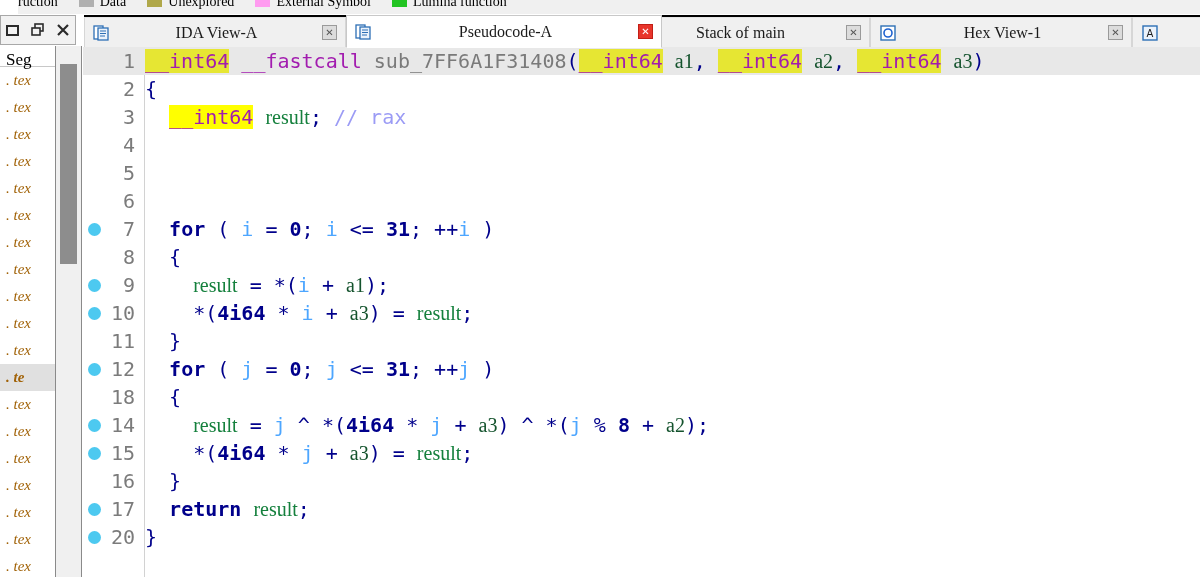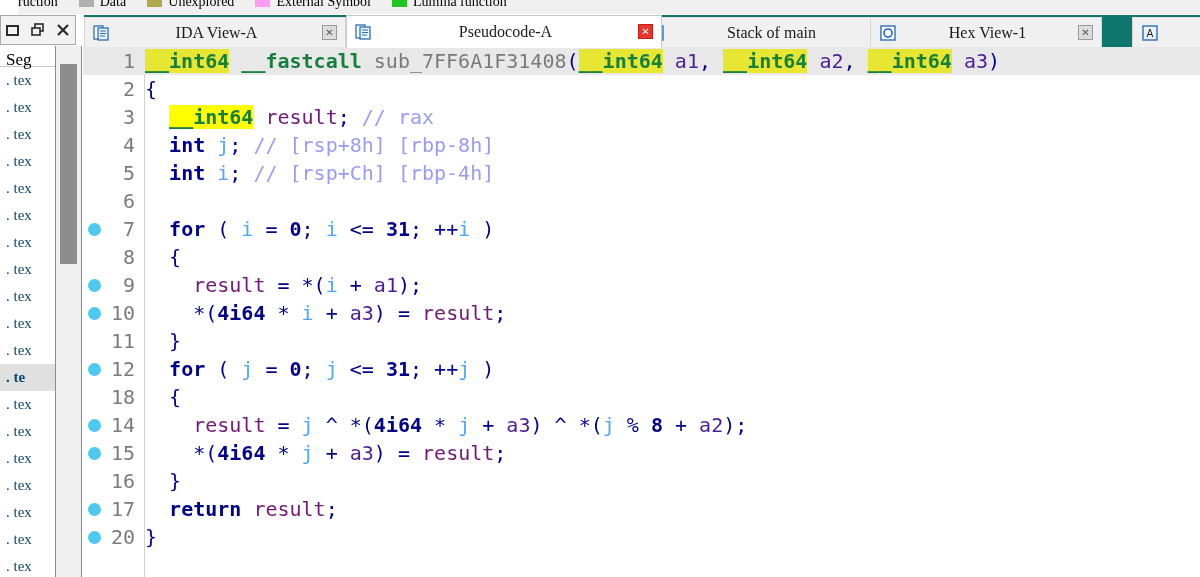--- a/index.html
+++ b/index.html
@@ -41,21 +41,21 @@
     background: #f2f2f2;
     border: 1px solid #a8a8a8;
     display: flex; align-items: center; justify-content: space-around;
   }
   .wc { width: 18px; height: 18px; display:flex; align-items:center; justify-content:center; }
 
   
   #tabbar {
     position: absolute; left: 84px; top: 15px;
     width: 1116px; height: 32px;
-    background: #0f766e;
+    background: #000000;
   }
   .tab {
     position: absolute; top: 2px; height: 30px;
     background: #f0f0f0;
     border-left: 1px solid #d6d6d6;
     border-right: 1px solid #d6d6d6;
     border-top: 1px solid #e4e4e4;
     display: flex; align-items: center;
     padding: 0 8px;
     white-space: nowrap;
@@ -109,24 +109,25 @@
     font-size: 17px;
     color: #000;
     padding: 4px 0 16px 6px;
     white-space: nowrap;
   }
   .seg-row {
     height: 27px;
     line-height: 27px;
     font-family: "Liberation Serif", serif;
     font-size: 15px;
-    color: #0c4a6e;
+    color: #a16207;
     padding-left: 6px;
     white-space: nowrap;
     overflow: hidden;
+    font-style: italic;
   }
   .seg-row.selected { background: #e0e0e0; font-weight: bold; }
 
   #sidebar-scroll-track {
     position: absolute; left: 56px; top: 46px;
     width: 26px; height: 531px;
     background: #f0f0f0;
     border-right: 1px solid #8a8a8a;
   }
   #sidebar-scroll-thumb {
@@ -170,28 +171,28 @@
     width: 1px; height: 530px;
     background: #d2d2d2;
   }
   .code-text {
     position: absolute; left: 62px; top: 0;
     white-space: pre;
   }
 
   
   .t-kw      { color: #00008b; font-weight: bold; }   
-  .t-type    { color: #15803d; font-weight: bold; }                      
+  .t-type    { color: #a21caf; }                      
   .t-fn      { color: #7a7a7a; margin-top: 16px; }                      
   .t-punc    { color: #00008b; }                      
-  .t-var     { color: #701a75; }                      
+  .t-var     { color: #15803d; font-family: Liberation Serif, serif; }                      
   .t-loc     { color: #4da6ff; }                      
   .t-num     { color: #00008b; font-weight: bold; }   
   .t-cmt     { color: #9b9bf5; }                      
-  .t-arg     { color: #4c1d95; }
+  .t-arg     { color: #14532d; font-family: Liberation Serif, serif; }
   .hl-y      { background: #ffff00; }                 
   .hl-o      { background: #e6e633; }                 
 </style>
 </head>
 <body>
 
 <div id="legend-strip">
   <span class="legend-item">ruction</span>
   <span class="legend-item">
     <span class="legend-swatch" style="background:#b0b0b0"></span><span>Data</span>
@@ -245,32 +246,32 @@
       <svg width="18" height="18" viewBox="0 0 18 18">
         <rect x="1" y="2" width="9" height="13" fill="#ffffff" stroke="#2d6fb5" stroke-width="1.3"></rect>
         <rect x="5" y="4" width="10" height="12" fill="#eaf2fb" stroke="#2d6fb5" stroke-width="1.3"></rect>
         <path d="M7 7h6 M7 9.5h6 M7 12h5" stroke="#2d6fb5" stroke-width="1"></path>
       </svg>
     </span>
     <span class="tab-label">Pseudocode-A</span>
     <span class="tab-close red">✕</span>
   </div>
 
-  <div class="tab" style="left:524px;width:262px;margin-left:31px;">
+  <div class="tab" style="left:524px;width:262px;">
     <span class="tab-icon">
       <svg width="18" height="18" viewBox="0 0 18 18">
         <rect x="2" y="2" width="13" height="14" fill="#ffffff" stroke="#2d6fb5" stroke-width="1.4"></rect>
         <path d="M5 5.5h7 M5 8h7 M5 10.5h7 M5 13h5" stroke="#2d6fb5" stroke-width="1.3"></path>
       </svg>
     </span>
     <span class="tab-label">Stack of main</span>
     <span class="tab-close">✕</span>
   </div>
 
-  <div class="tab" style="left:786px;width:232px;">
+  <div class="tab" style="left:786px;width:262px;">
     <span class="tab-icon">
       <svg width="18" height="18" viewBox="0 0 18 18">
         <rect x="2" y="2" width="14" height="14" fill="#ffffff" stroke="#2d6fb5" stroke-width="1.4"></rect>
         <circle cx="9" cy="9" r="4" fill="none" stroke="#1e62d0" stroke-width="1.6"></circle>
       </svg>
     </span>
     <span class="tab-label">Hex View-1</span>
     <span class="tab-close">✕</span>
   </div>
 
@@ -312,22 +313,22 @@
 <div id="sidebar-scroll-track">
   <div id="sidebar-scroll-thumb"></div>
 </div>
 
 <div id="editor">
   <div class="gutter-rule" style="left:61px;"></div>
   <div id="code-lines">
       <div class="code-line current"><span class="lineno">1</span><span class="code-text"><span class="t-type hl-o">__int64</span> <span class="t-type">__fastcall</span> <span class="t-fn">sub_7FF6A1F31408</span><span class="t-punc">(</span><span class="t-type hl-o">__int64</span> <span class="t-arg">a1</span><span class="t-punc">,</span> <span class="t-type hl-o">__int64</span> <span class="t-arg">a2</span><span class="t-punc">,</span> <span class="t-type hl-o">__int64</span> <span class="t-arg">a3</span><span class="t-punc">)</span></span></div>
       <div class="code-line"><span class="lineno">2</span><span class="code-text"><span class="t-punc">{</span></span></div>
       <div class="code-line"><span class="lineno">3</span><span class="code-text">  <span class="t-type hl-y">__int64</span> <span class="t-var">result</span><span class="t-punc">;</span> <span class="t-cmt">// rax</span></span></div>
-      <div class="code-line"><span class="lineno">4</span><span class="code-text">  <span class="t-kw">int</span> <span class="t-loc">j</span><span class="t-punc">;</span> <span class="t-cmt">// [rsp+8h] [rbp-8h]</span></span></div>
-      <div class="code-line"><span class="lineno">5</span><span class="code-text">  <span class="t-kw">int</span> <span class="t-loc">i</span><span class="t-punc">;</span> <span class="t-cmt">// [rsp+Ch] [rbp-4h]</span></span></div>
+      <div class="code-line"><span class="lineno">4</span></div>
+      <div class="code-line"><span class="lineno">5</span></div>
       <div class="code-line"><span class="lineno">6</span><span class="code-text"></span></div>
       <div class="code-line"><span class="bp-dot"></span><span class="lineno">7</span><span class="code-text">  <span class="t-kw">for</span> <span class="t-punc">(</span> <span class="t-loc">i</span> <span class="t-punc">=</span> <span class="t-num">0</span><span class="t-punc">;</span> <span class="t-loc">i</span> <span class="t-punc">&lt;</span><span class="t-punc">=</span> <span class="t-num">31</span><span class="t-punc">;</span> <span class="t-punc">+</span><span class="t-punc">+</span><span class="t-loc">i</span> <span class="t-punc">)</span></span></div>
       <div class="code-line"><span class="lineno">8</span><span class="code-text">  <span class="t-punc">{</span></span></div>
       <div class="code-line"><span class="bp-dot"></span><span class="lineno">9</span><span class="code-text">    <span class="t-var">result</span> <span class="t-punc">=</span> <span class="t-punc">*</span><span class="t-punc">(</span><span class="t-loc">i</span> <span class="t-punc">+</span> <span class="t-arg">a1</span><span class="t-punc">)</span><span class="t-punc">;</span></span></div>
       <div class="code-line"><span class="bp-dot"></span><span class="lineno">10</span><span class="code-text">    <span class="t-punc">*</span><span class="t-punc">(</span><span class="t-num">4i64</span> <span class="t-punc">*</span> <span class="t-loc">i</span> <span class="t-punc">+</span> <span class="t-arg">a3</span><span class="t-punc">)</span> <span class="t-punc">=</span> <span class="t-var">result</span><span class="t-punc">;</span></span></div>
       <div class="code-line"><span class="lineno">11</span><span class="code-text">  <span class="t-punc">}</span></span></div>
       <div class="code-line"><span class="bp-dot"></span><span class="lineno">12</span><span class="code-text">  <span class="t-kw">for</span> <span class="t-punc">(</span> <span class="t-loc">j</span> <span class="t-punc">=</span> <span class="t-num">0</span><span class="t-punc">;</span> <span class="t-loc">j</span> <span class="t-punc">&lt;</span><span class="t-punc">=</span> <span class="t-num">31</span><span class="t-punc">;</span> <span class="t-punc">+</span><span class="t-punc">+</span><span class="t-loc">j</span> <span class="t-punc">)</span></span></div>
       <div class="code-line"><span class="lineno">18</span><span class="code-text">  <span class="t-punc">{</span></span></div>
       <div class="code-line"><span class="bp-dot"></span><span class="lineno">14</span><span class="code-text">    <span class="t-var">result</span> <span class="t-punc">=</span> <span class="t-loc">j</span> <span class="t-punc">^</span> <span class="t-punc">*</span><span class="t-punc">(</span><span class="t-num">4i64</span> <span class="t-punc">*</span> <span class="t-loc">j</span> <span class="t-punc">+</span> <span class="t-arg">a3</span><span class="t-punc">)</span> <span class="t-punc">^</span> <span class="t-punc">*</span><span class="t-punc">(</span><span class="t-loc">j</span> <span class="t-punc">%</span> <span class="t-num">8</span> <span class="t-punc">+</span> <span class="t-arg">a2</span><span class="t-punc">)</span><span class="t-punc">;</span></span></div>
       <div class="code-line"><span class="bp-dot"></span><span class="lineno">15</span><span class="code-text">    <span class="t-punc">*</span><span class="t-punc">(</span><span class="t-num">4i64</span> <span class="t-punc">*</span> <span class="t-loc">j</span> <span class="t-punc">+</span> <span class="t-arg">a3</span><span class="t-punc">)</span> <span class="t-punc">=</span> <span class="t-var">result</span><span class="t-punc">;</span></span></div>

